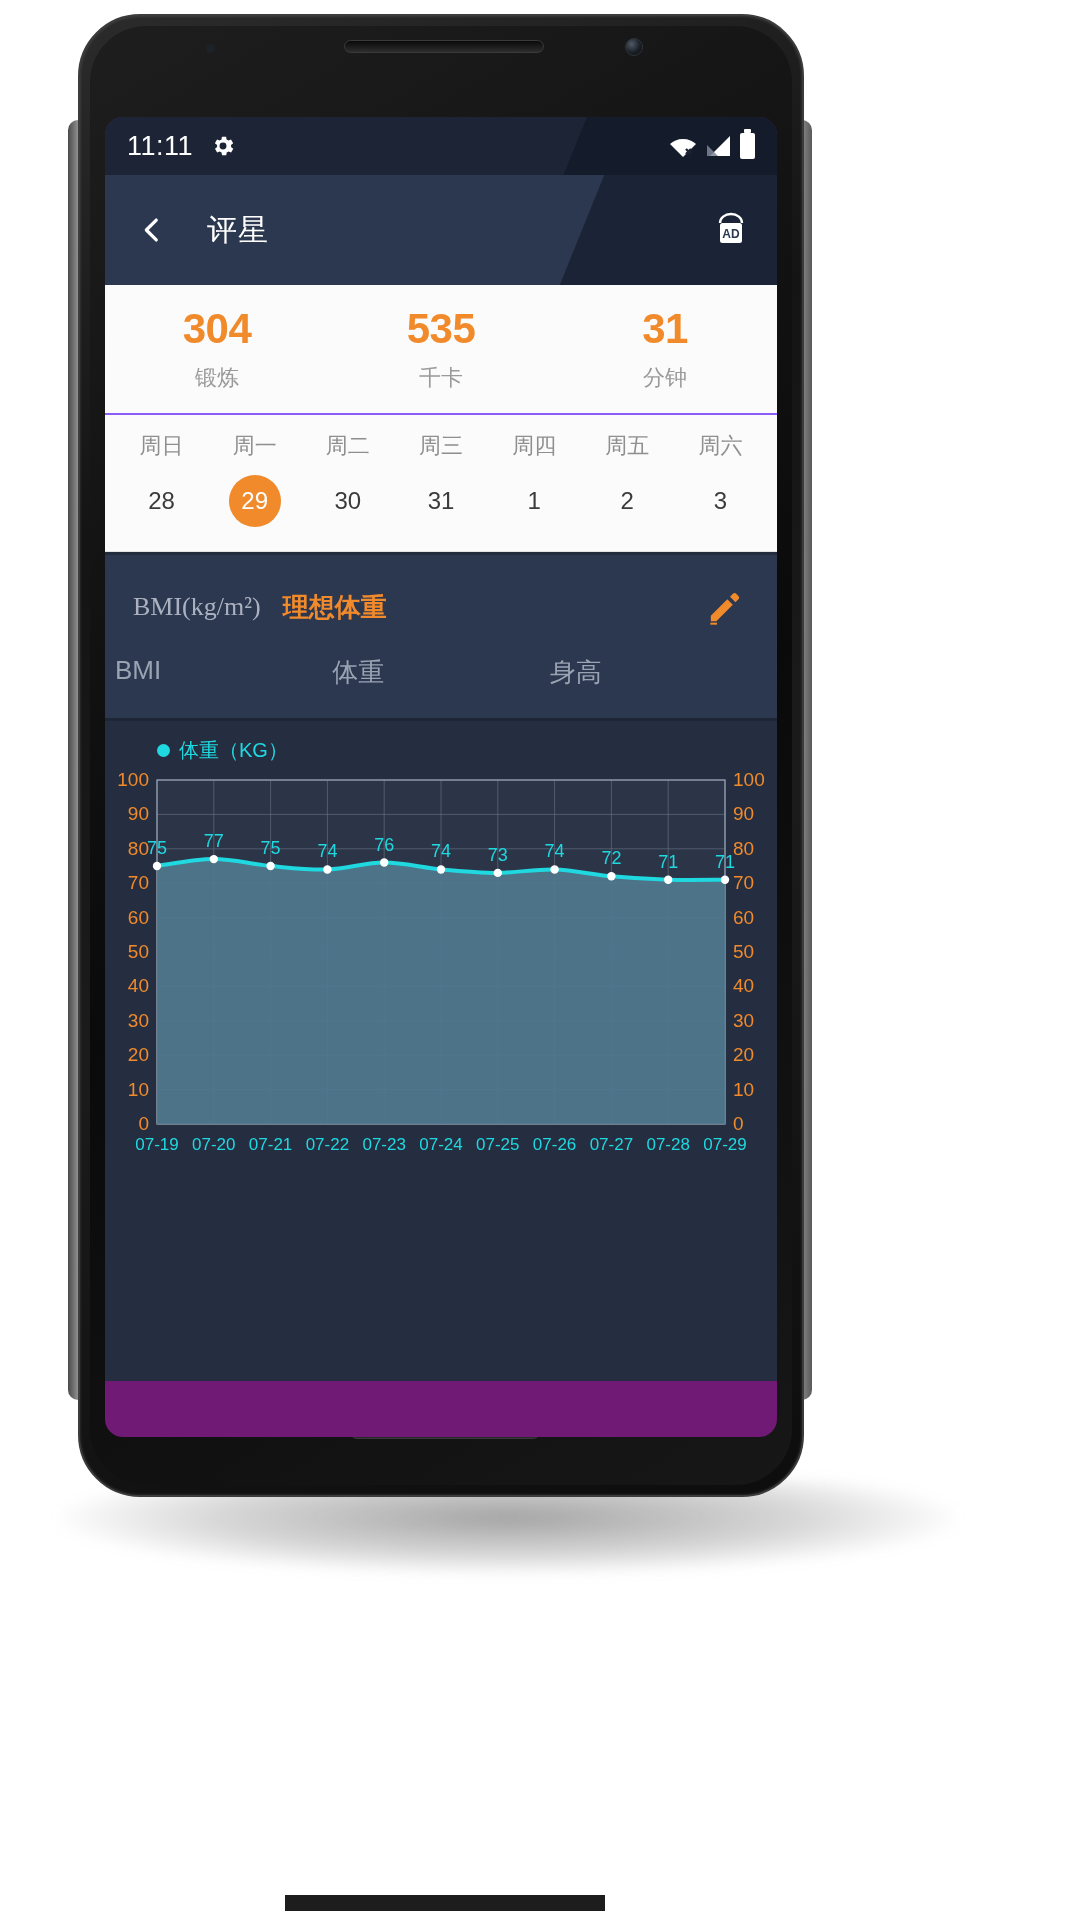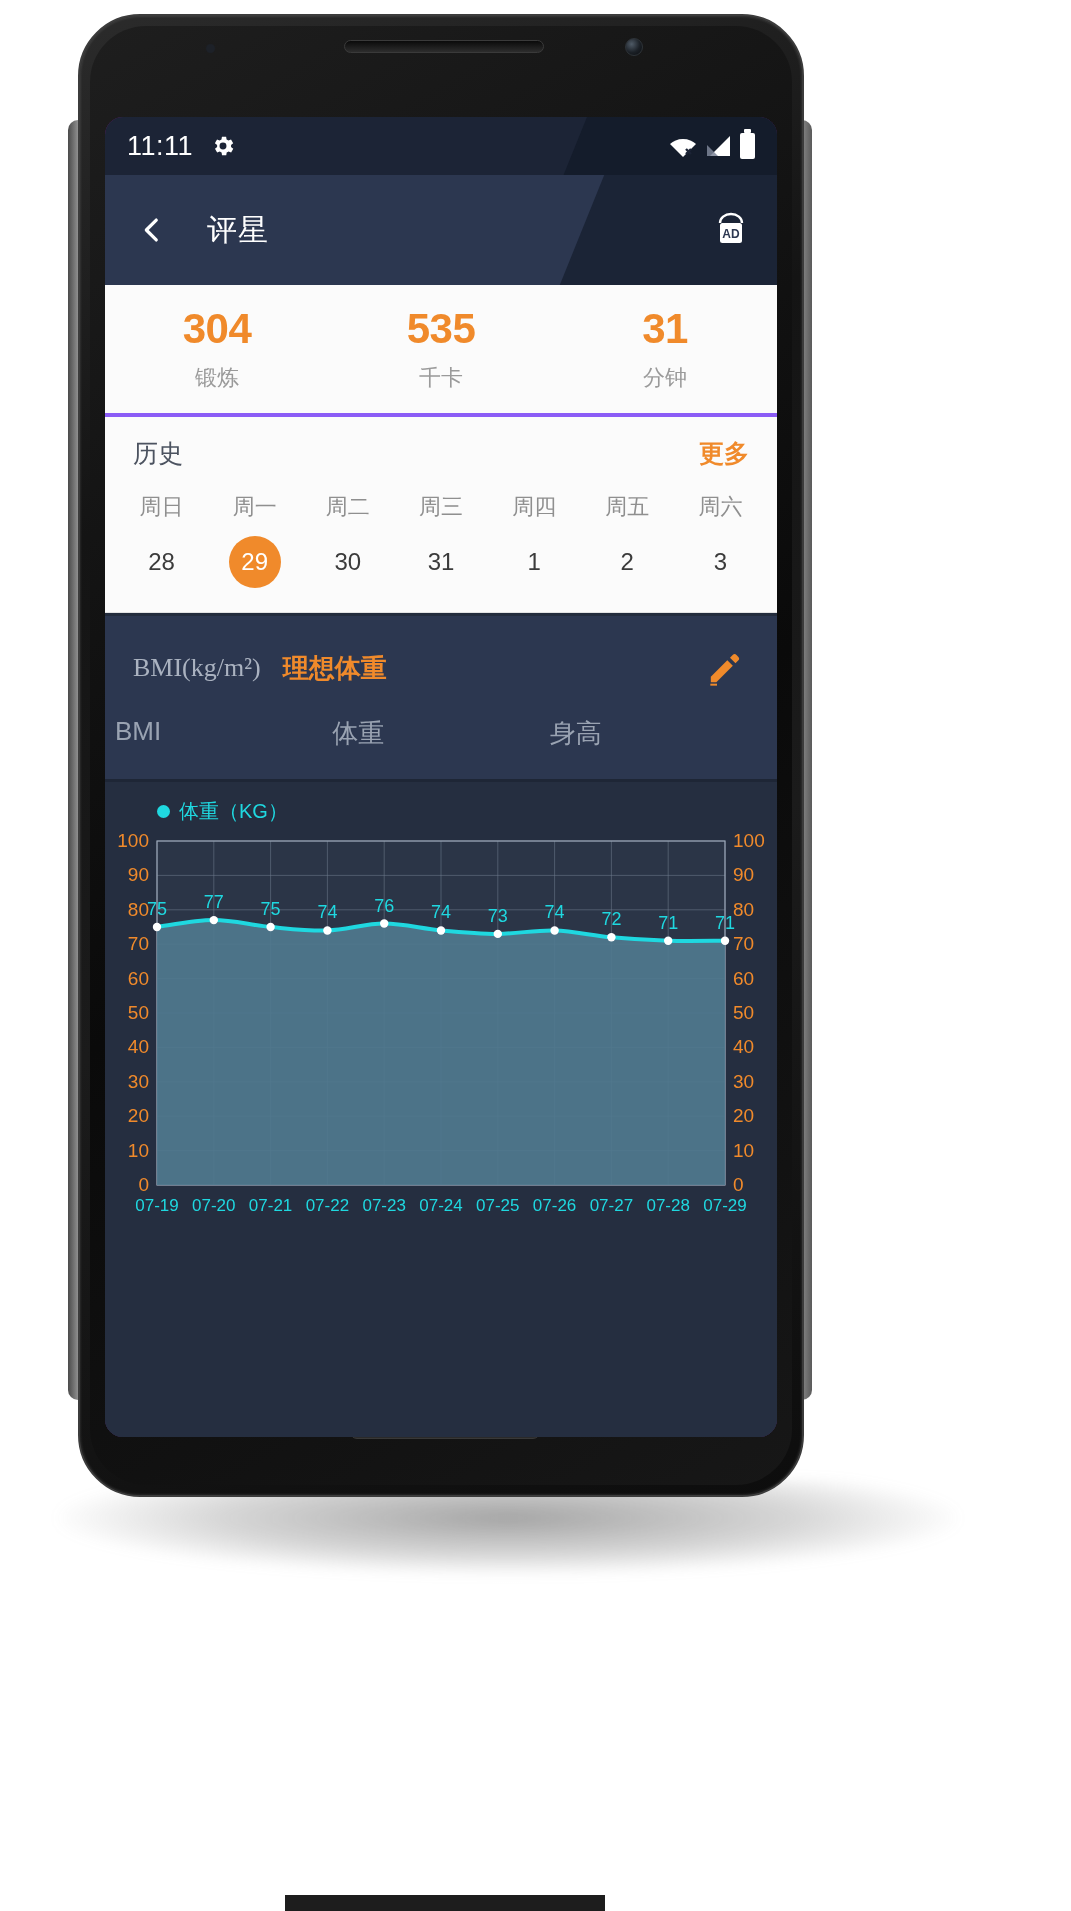--- a/index.html
+++ b/index.html
@@ -184,21 +184,21 @@
   }
 
   
   .white-card {
     background: #fbfbfb;
     border-bottom: 1px solid #e3e3e3;
   }
   .stats-row {
     display: flex;
     padding: 22px 0 20px 0;
-    border-bottom: 4px solid #8b5cf6;
+    border-bottom: 2px solid #8b5cf6;
   }
   .stat-col { flex: 1; text-align: center; }
   .stat-num {
     color: #f08a2b;
     font-size: 42px;
     font-weight: bold;
     line-height: 1.05;
     letter-spacing: -0.5px;
   }
   .stat-lbl {
@@ -382,24 +382,20 @@
         <div class="stat-col">
           <div class="stat-num">535</div>
           <div class="stat-lbl">千卡</div>
         </div>
         <div class="stat-col">
           <div class="stat-num">31</div>
           <div class="stat-lbl">分钟</div>
         </div>
       </div>
 
-      <div class="history-head">
-        <div class="history-title">历史</div>
-        <div class="history-more">更多</div>
-      </div>
 
       <div class="cal-days">
         <div class="cal-cell">周日</div>
         <div class="cal-cell">周一</div>
         <div class="cal-cell">周二</div>
         <div class="cal-cell">周三</div>
         <div class="cal-cell">周四</div>
         <div class="cal-cell">周五</div>
         <div class="cal-cell">周六</div>
       </div>

